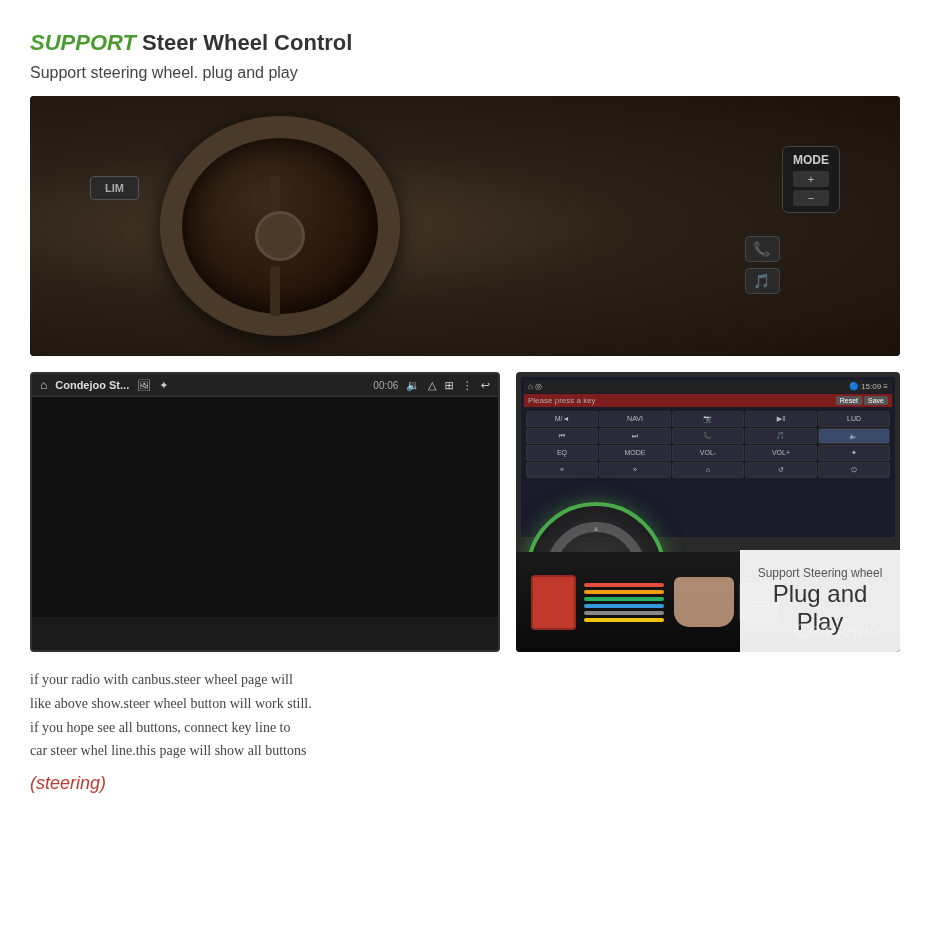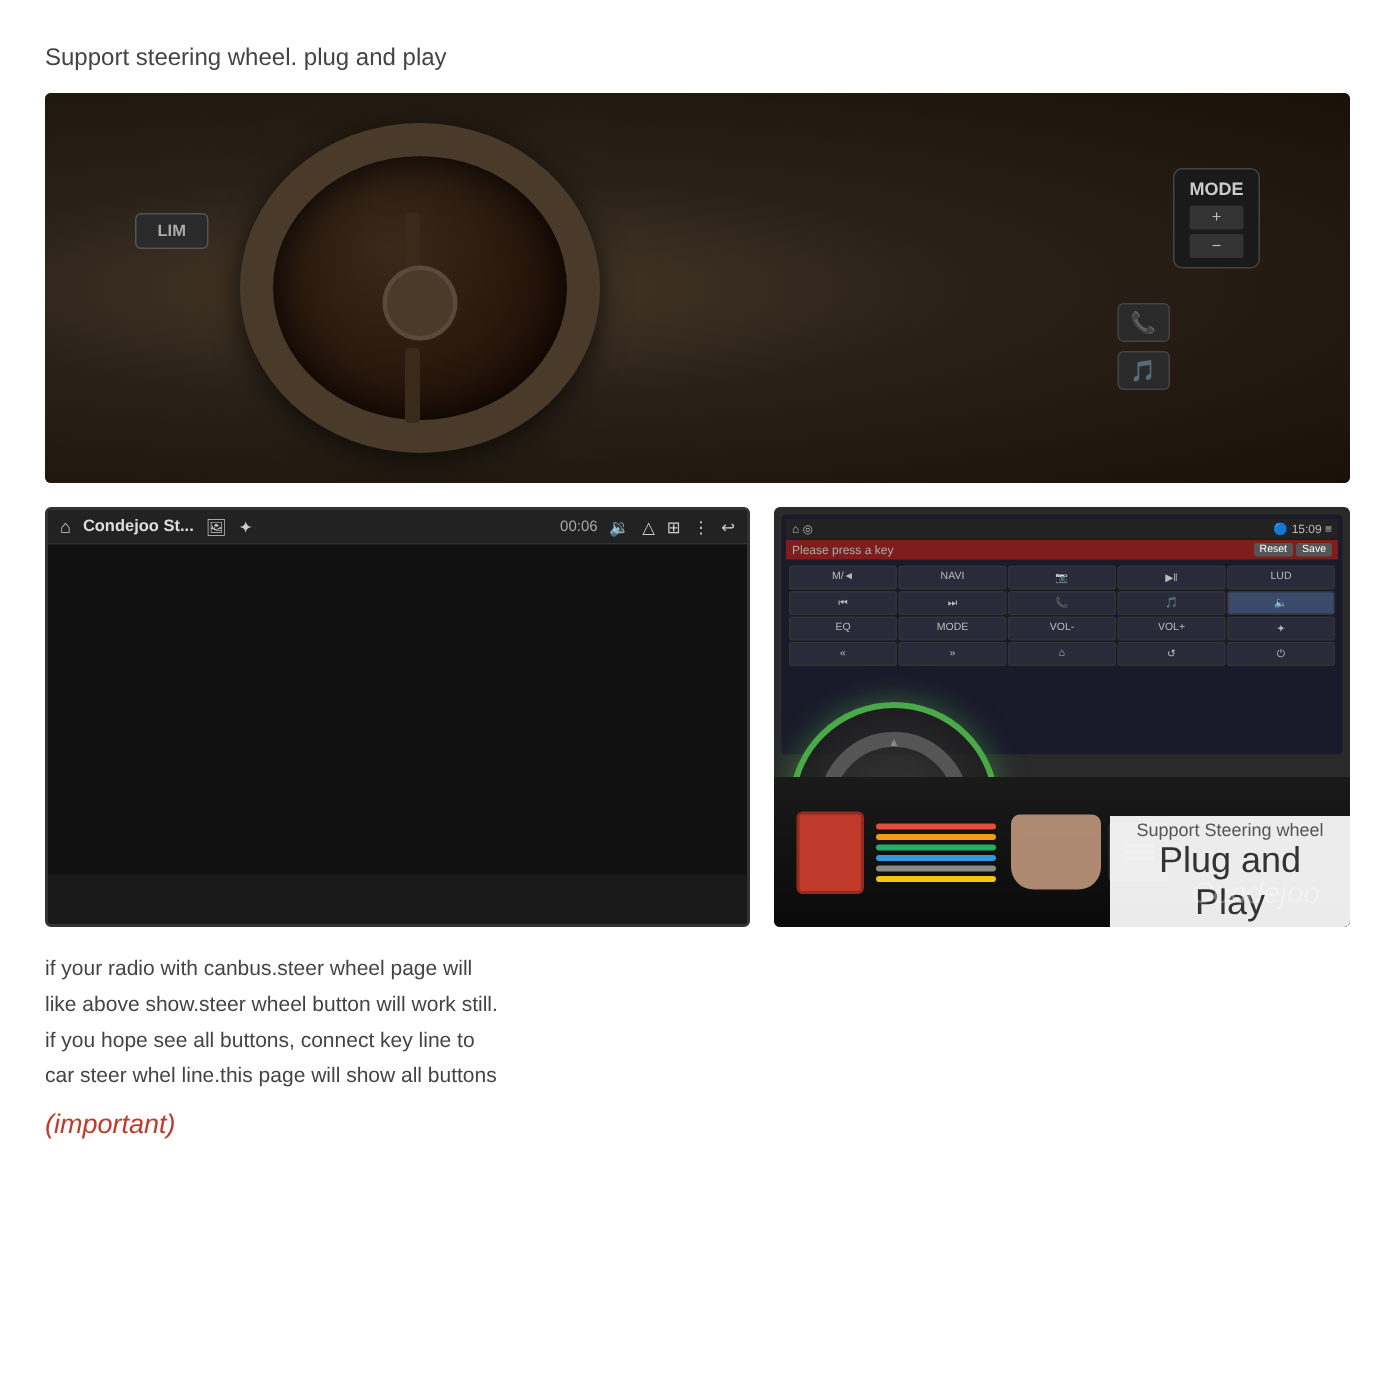--- a/index.html
+++ b/index.html
@@ -236,21 +236,21 @@
     .sw-arrow-dn { bottom: -8px; left: 50%; transform: translateX(-50%); }
     .sw-arrow-lt { left: -10px; top: 50%; transform: translateY(-50%); }
     .sw-arrow-rt { right: -10px; top: 50%; transform: translateY(-50%); }
 
     
     .right-text-area {
       position: absolute;
       bottom: 0;
       right: 0;
       background: rgba(255,255,255,0.92);
-      padding: 2px 12px;
+      padding: 16px 12px;
       text-align: center;
       width: 160px;
     }
 
     .support-label {
       font-size: 12px;
       color: #555;
     }
 
     .plug-play-label {
@@ -258,20 +258,21 @@
       color: #333;
       font-weight: 500;
     }
 
     
     .body-text {
       font-size: 14px;
       color: #444;
       line-height: 1.7;
       margin-bottom: 10px;
+      font-family: Liberation Serif, serif;
     }
 
     .important-text {
       font-size: 18px;
       color: #c0392b;
       font-style: italic;
     }
 
     
     .watermark {
@@ -287,20 +288,24 @@
     .full-right-panel {
       position: relative;
       overflow: hidden;
     }
 
   </style>
 </head>
 <body>
 
 <div>
+  <h1 class="page-title">
+    <span class="title-support">SUPPORT</span>
+    <span class="title-normal">Steer Wheel Control</span>
+  </h1>
   <p class="subtitle">Support steering wheel. plug and play</p>
 </div>
 
 <div class="main-image">
   <div class="steering-wheel-scene">
 
     <div style="position:absolute;left:60px;top:80px;display:flex;flex-direction:column;gap:6px;">
       <div style="background:#2a2a2a;border:1px solid #555;border-radius:4px;padding:5px 14px;color:#aaa;font-size:11px;font-weight:bold;">LIM</div>
     </div>
 
@@ -432,14 +437,14 @@
       <div class="watermark">Condejoo</div>
     </div>
   </div>
 </div>
 
 <div>
   <p class="body-text" style="white-space:pre-line;">if your radio with canbus.steer wheel page will
 like above show.steer wheel button will work still.
 if you hope see all buttons, connect key line to
 car steer whel line.this page will show all buttons</p>
-  <p class="important-text">(important)</p>
+  <p class="important-text">(steering)</p>
 </div>
 
 </body></html>

